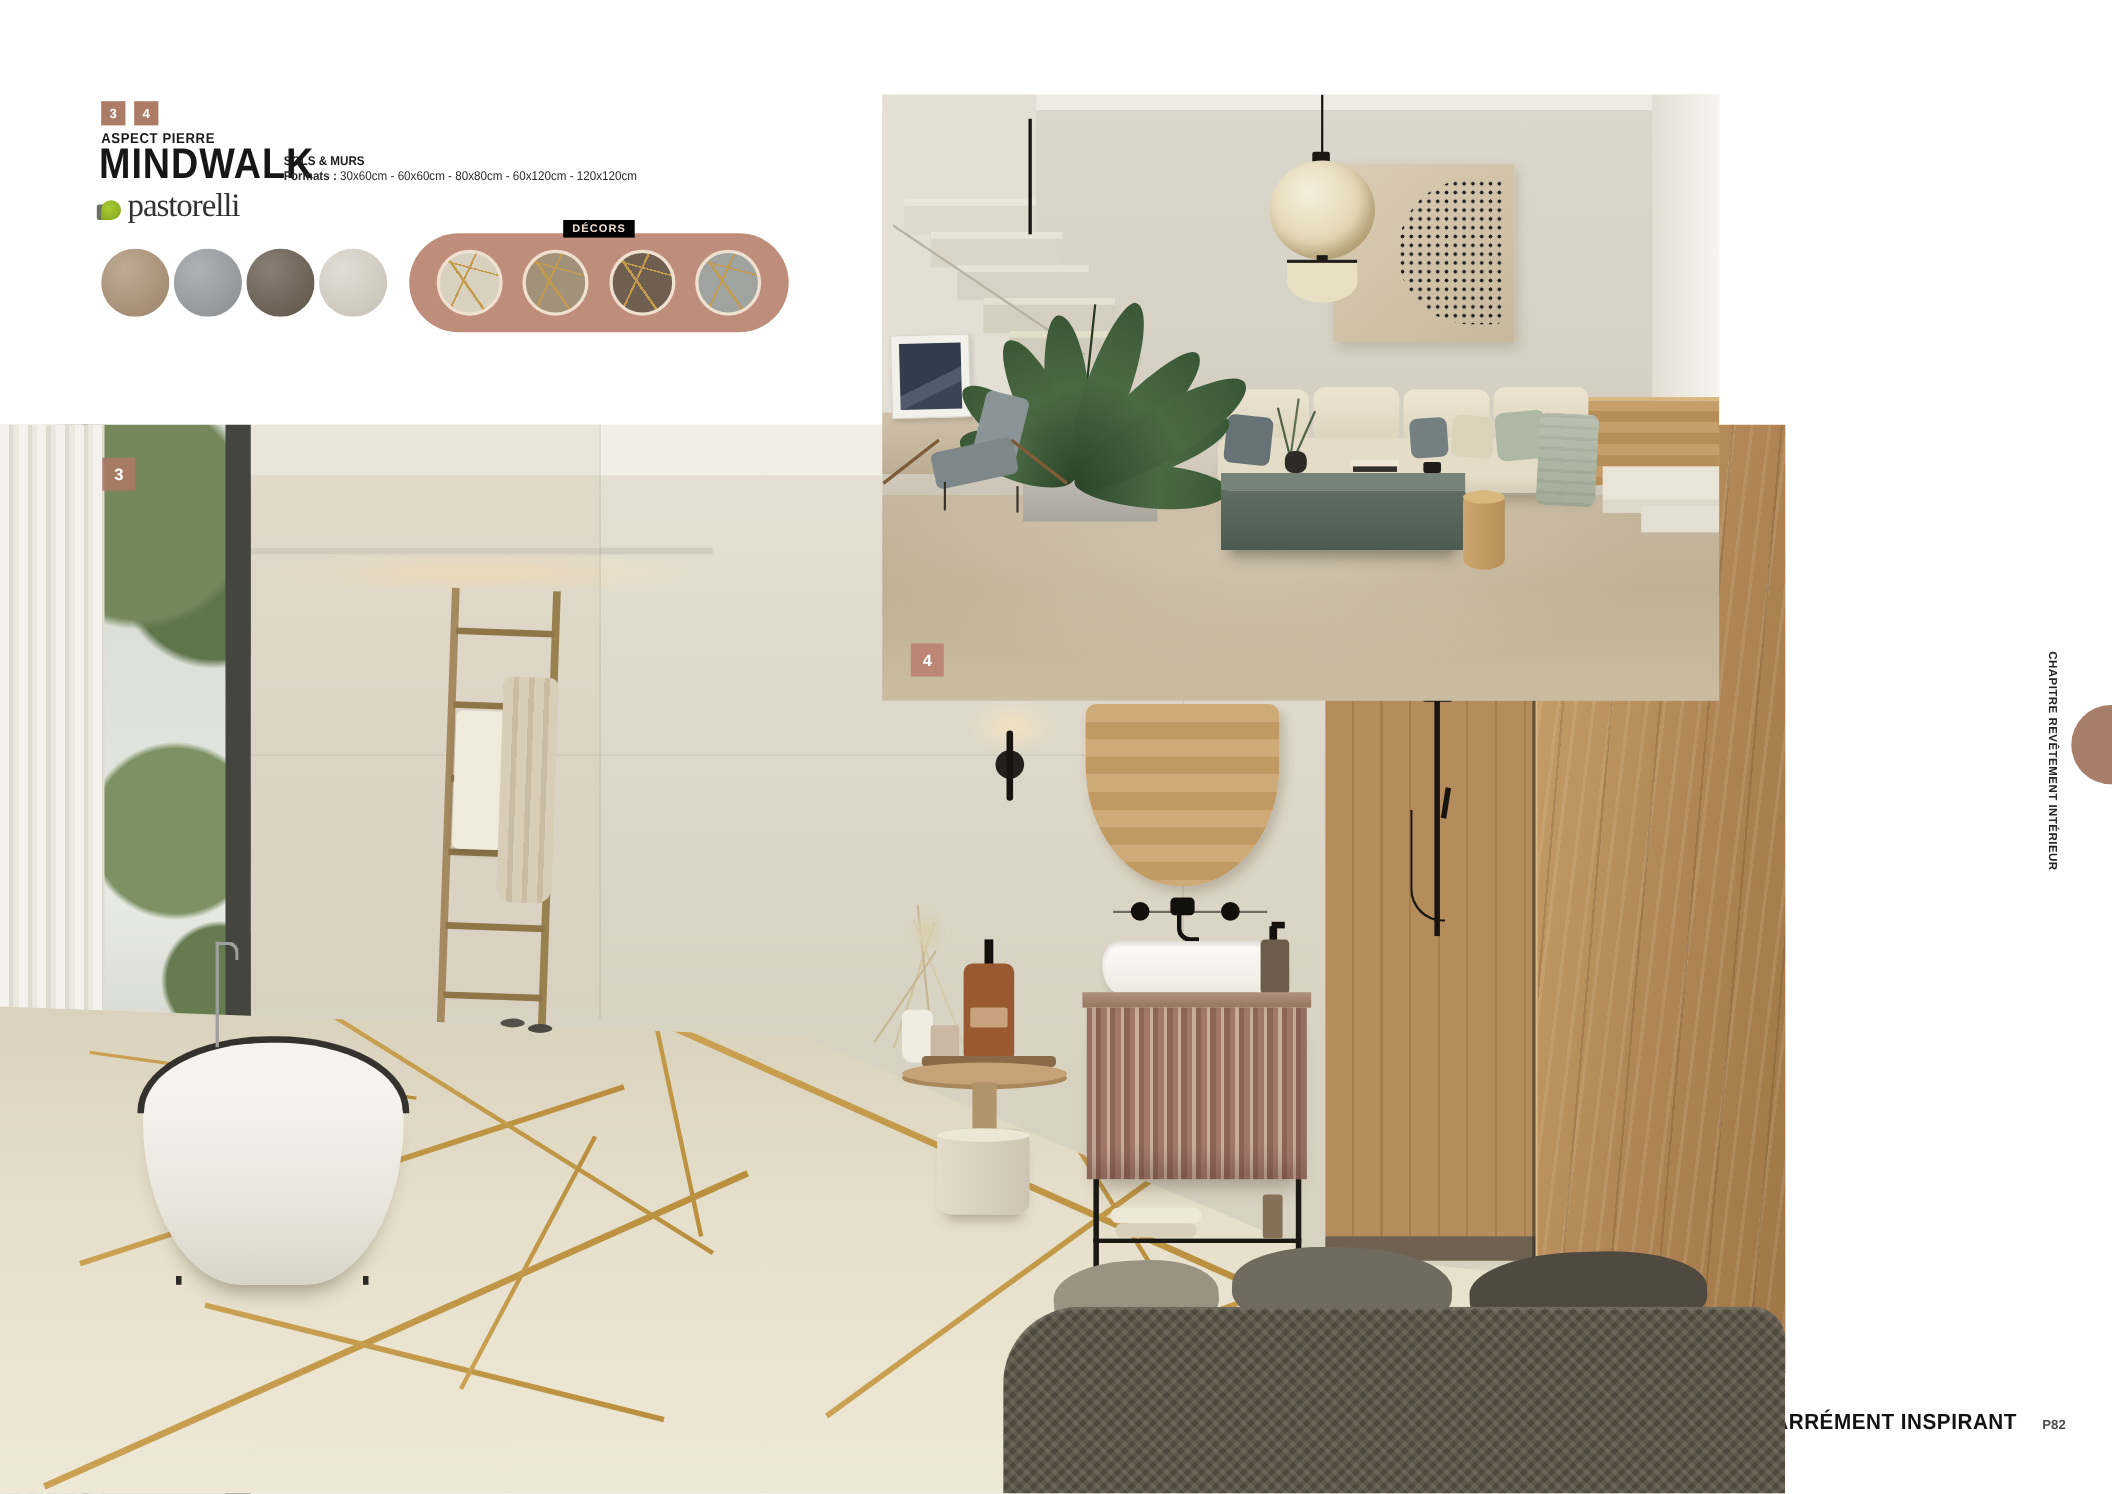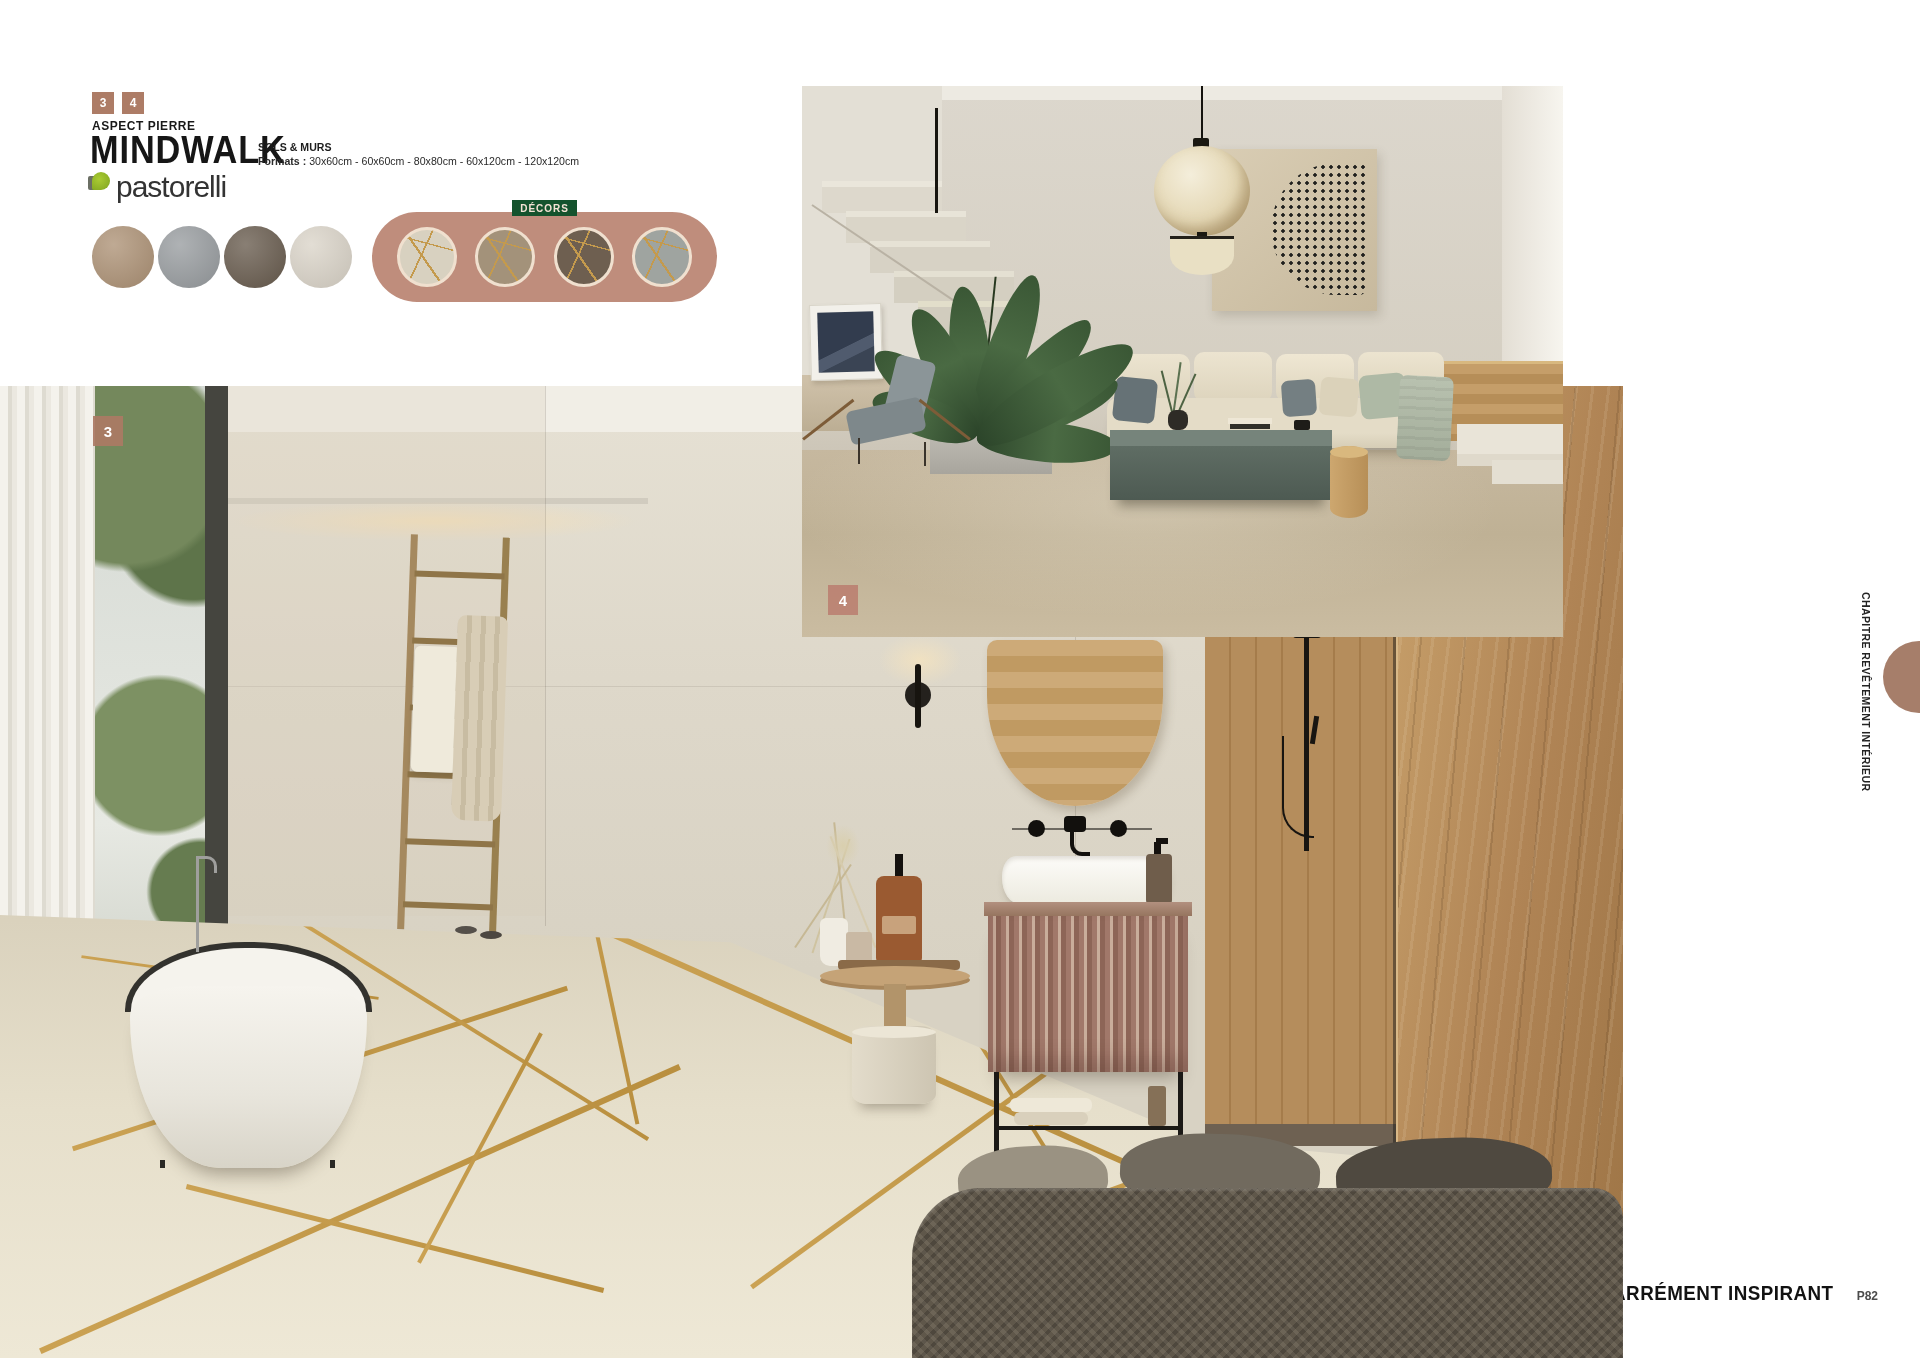--- a/index.html
+++ b/index.html
@@ -9,21 +9,21 @@
   .cond92{transform:scaleX(.92);transform-origin:left top;}
 
   
   .refbadge{position:absolute;width:22px;height:22px;display:flex;align-items:center;justify-content:center;
     color:#fff;font-size:12px;font-weight:700;}
   .category{position:absolute;left:92px;top:118px;font-size:13px;font-weight:700;color:#191919;letter-spacing:.6px;white-space:nowrap;}
   .collection{position:absolute;left:90px;top:128px;margin:0;font-size:39px;font-weight:800;color:#161616;letter-spacing:1px;white-space:nowrap;}
   .usage{position:absolute;left:258px;top:141px;font-size:11.5px;font-weight:700;color:#1c1c1c;white-space:nowrap;}
   .formats{position:absolute;left:258px;top:155px;font-size:11.5px;color:#2a2a2a;white-space:nowrap;}
   .formats b{font-weight:700;}
-  .brand{position:absolute;left:88px;top:170px;display:flex;align-items:flex-start;gap:4px;}
+  .brand{position:absolute;left:88px;top:170px;display:flex;align-items:flex-end;gap:4px;font-family:Liberation Serif, serif;}
   .brand-icon{width:24px;height:24px;position:relative;display:inline-block;}
   .brand-icon .sq{position:absolute;left:0;top:6px;width:12px;height:14px;background:#6b6f64;border-radius:2px;}
   .brand-icon .leafball{position:absolute;left:4px;top:2px;width:18px;height:18px;background:radial-gradient(circle at 40% 40%,#aacc33,#7fa31f);border-radius:50% 50% 50% 10%;}
   .brand-name{font-size:30px;color:#333;letter-spacing:-1px;}
   .swatch-row{position:absolute;left:92px;top:222px;width:660px;height:92px;}
   .swatch{position:absolute;top:4px;width:62px;height:62px;border-radius:50%;
     background-image:radial-gradient(circle at 35% 30%,rgba(255,255,255,.18),rgba(0,0,0,.08) 80%);}
   .decor-group{position:absolute;left:280px;top:-10px;width:345px;height:90px;border-radius:45px;
     display:flex;align-items:center;justify-content:space-evenly;padding:0 6px;box-sizing:border-box;}
   .decor-swatch{width:60px;height:60px;border-radius:50%;border:3px solid #f0e0cf;box-sizing:border-box;
@@ -75,21 +75,21 @@
     </div>
     <div class="brand">
       <span class="brand-icon">
           <span class="sq"></span>
           <span class="leafball"></span>
         </span>
       <span class="brand-name">pastorelli</span>
     </div>
     <div class="swatch-row" id="swatch-row">
       <div class="decor-group" id="decor-group" style="background: rgb(191, 141, 124);">
-        <span class="decor-badge" id="decor-badge" style="background: #14532d;">DÉCORS</span>
+        <span class="decor-badge" id="decor-badge" style="background: #000000;">DÉCORS</span>
       <span class="decor-swatch" style="background-color: rgb(216, 209, 192);"></span>
           <span class="decor-swatch" style="background-color: rgb(163, 146, 122);"></span>
           <span class="decor-swatch" style="background-color: rgb(110, 95, 80);"></span>
           <span class="decor-swatch" style="background-color: rgb(159, 164, 160);"></span>
         </div>
     <span class="swatch" style="left: 0px; background-color: rgb(177, 151, 124);"></span>
         <span class="swatch" style="left: 66px; background-color: rgb(157, 161, 164);"></span>
         <span class="swatch" style="left: 132px; background-color: rgb(111, 99, 86);"></span>
         <span class="swatch" style="left: 198px; background-color: rgb(220, 214, 203);"></span>
       </div>

